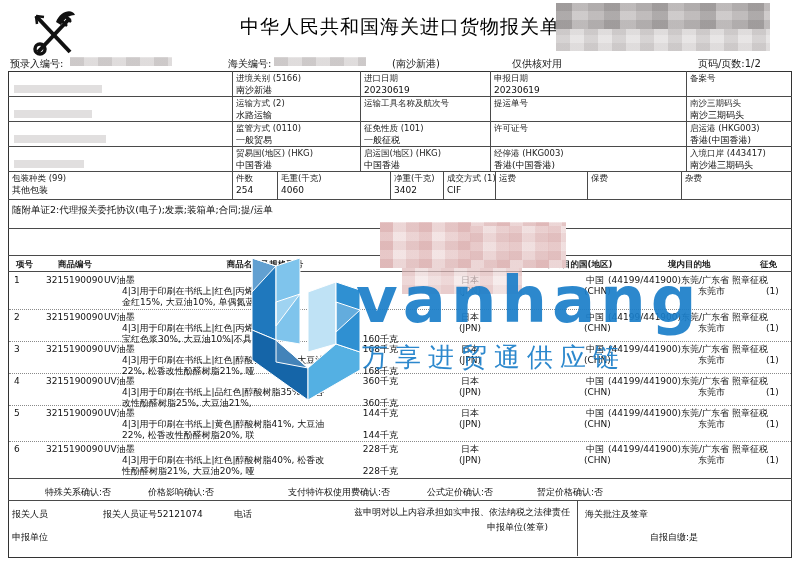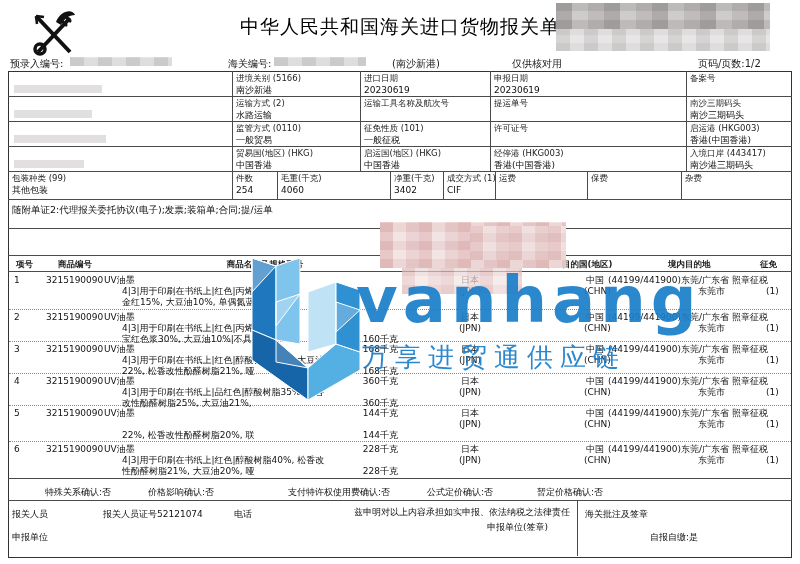--- a/index.html
+++ b/index.html
@@ -272,20 +272,21 @@
     <span class="g t2" style="left:584px;">(CHN)</span>
     <span class="g t1" style="left:608px;">(44199/441900)东莞/广东省</span>
     <span class="g t2" style="left:698px;">东莞市</span>
     <span class="g t1" style="left:732px;">照章征税</span>
     <span class="g t2" style="left:766px;">(1)</span>
   </div>
   <div class="abs" style="left:0;top:406px;width:800px;height:35px;">
     <span class="g t1" style="left:14px;">5</span>
     <span class="g t1" style="left:46px;">3215190090</span>
     <span class="g t1" style="left:104px;">UV油墨</span>
+    <span class="g t2" style="left:122px;">4|3|用于印刷在书纸上|黄色|醇酸树脂41%, 大豆油</span>
     <span class="g t3" style="left:122px;">22%, 松香改性酚醛树脂20%, 联</span>
     <span class="g t1 qty" style="left:320px;width:78px;">144千克</span>
     <span class="g t3 qty" style="left:320px;width:78px;">144千克</span>
     <span class="g t1 ctr" style="left:444px;width:52px;">日本</span>
     <span class="g t2 ctr" style="left:444px;width:52px;">(JPN)</span>
     <span class="g t1" style="left:586px;">中国</span>
     <span class="g t2" style="left:584px;">(CHN)</span>
     <span class="g t1" style="left:608px;">(44199/441900)东莞/广东省</span>
     <span class="g t2" style="left:698px;">东莞市</span>
     <span class="g t1" style="left:732px;">照章征税</span>

